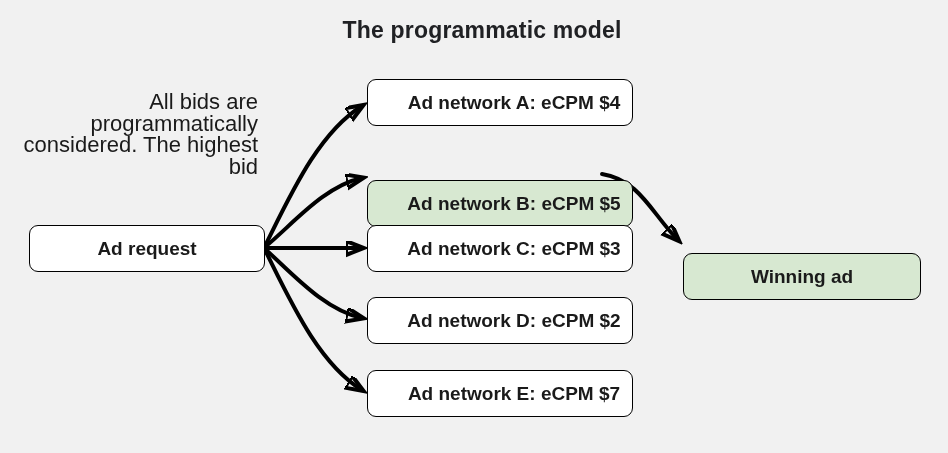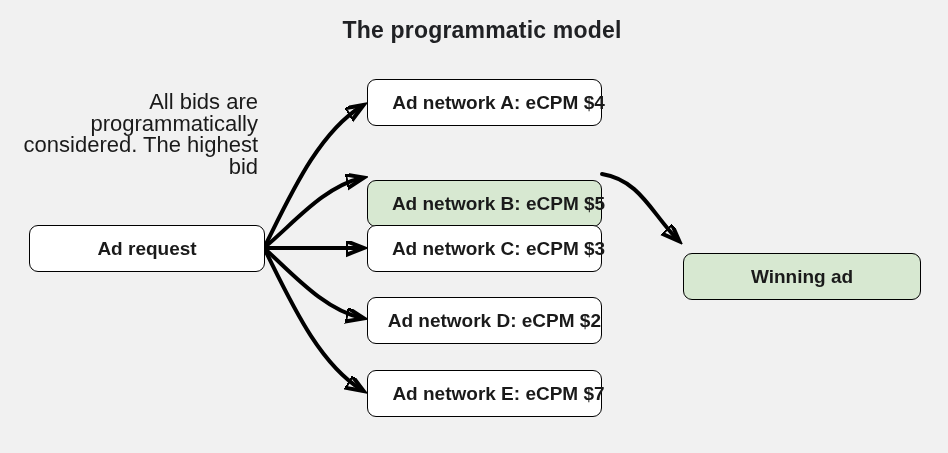--- a/index.html
+++ b/index.html
@@ -43,25 +43,25 @@
     border: 1.5px solid var(--border, #000000);
     border-radius: 9px;
     font-size: 19px;
     font-weight: 700;
     color: var(--text, #1a1a1a);
     white-space: nowrap;
   }
   .box.highlight { background: var(--highlight-fill, #d7e8d1); margin-top: 28px; }
   .box.ad-request { left: 29px;  top: 225px; width: 236px; height: 47px; text-align: right; }
   .box.winning    { left: 683px; top: 225px; width: 238px; height: 47px; }
-  .box.net        { left: 367px; width: 235px; height: 47px; padding-left: 28px; }
+  .box.net        { left: 367px; width: 266px; height: 47px; padding-left: 28px; }
   .box.net-a { top: 79px; }
   .box.net-b { top: 152px; }
   .box.net-c { top: 225px; }
-  .box.net-d { top: 297px; justify-content: flex-end; }
+  .box.net-d { top: 297px; }
   .box.net-e { top: 370px; }
   .arrows {
     position: absolute;
     inset: 0;
     width: 948px;
     height: 453px;
     pointer-events: none;
   }
   .arrows path {
     fill: none;

